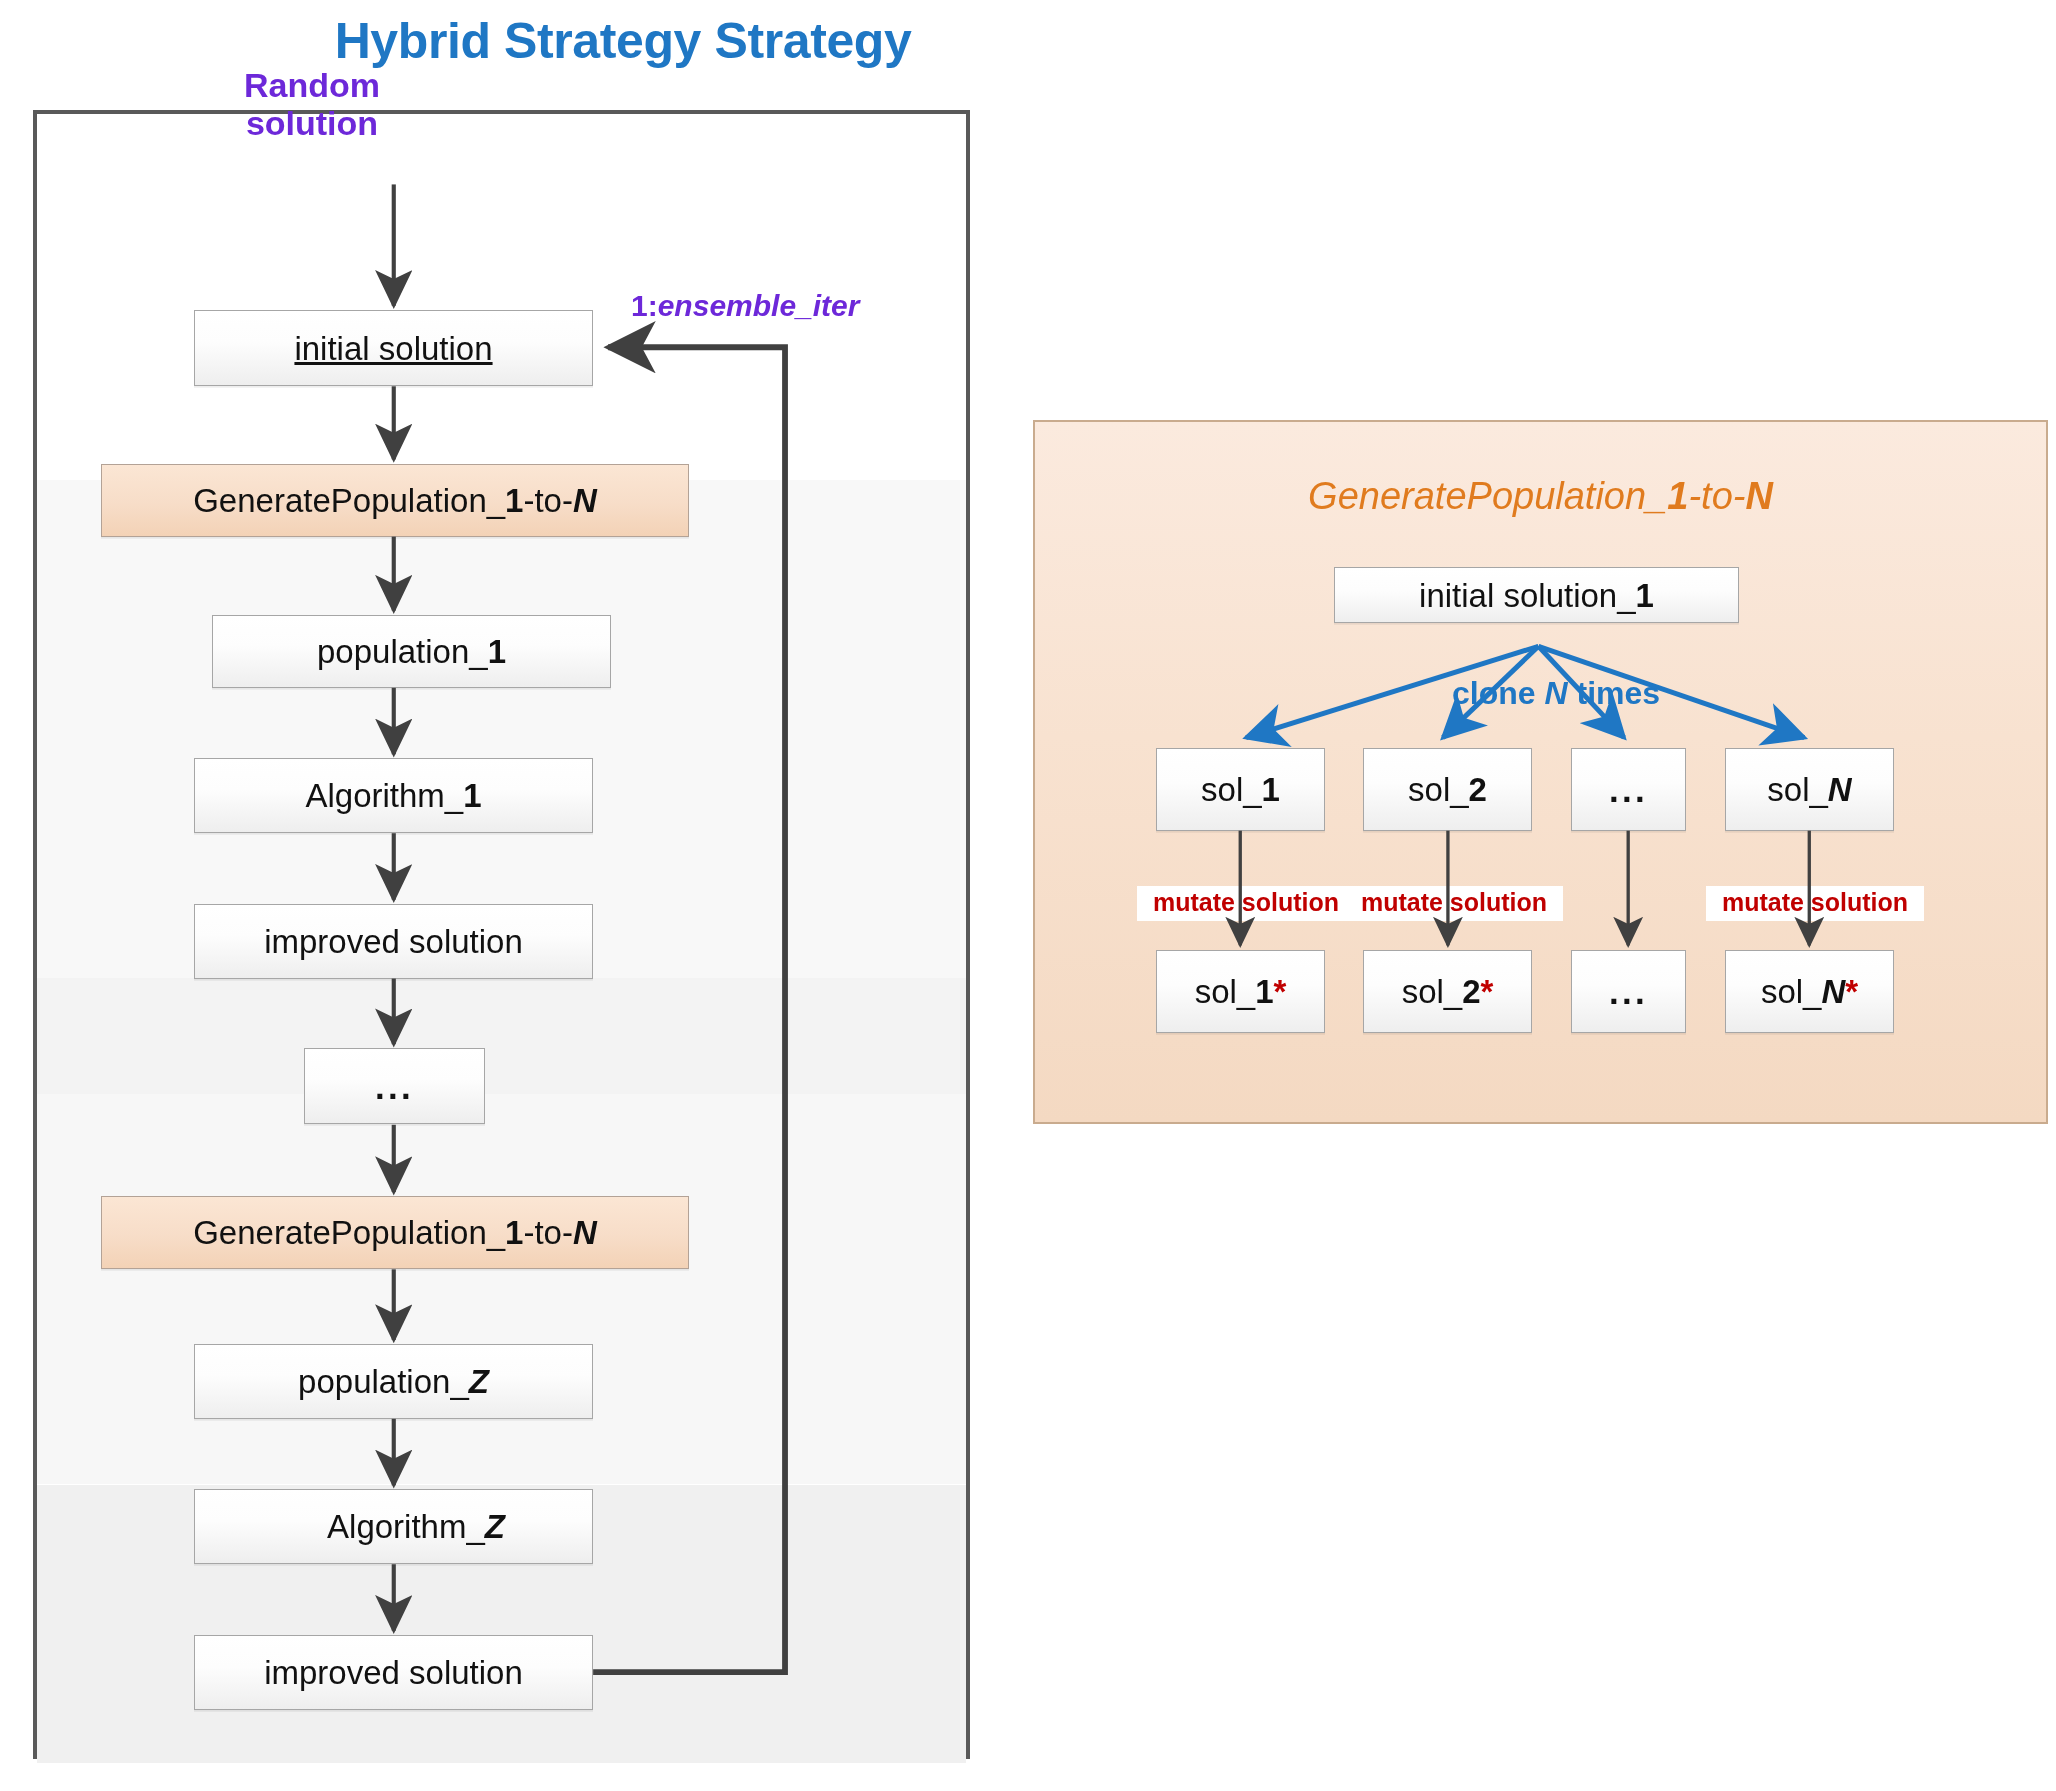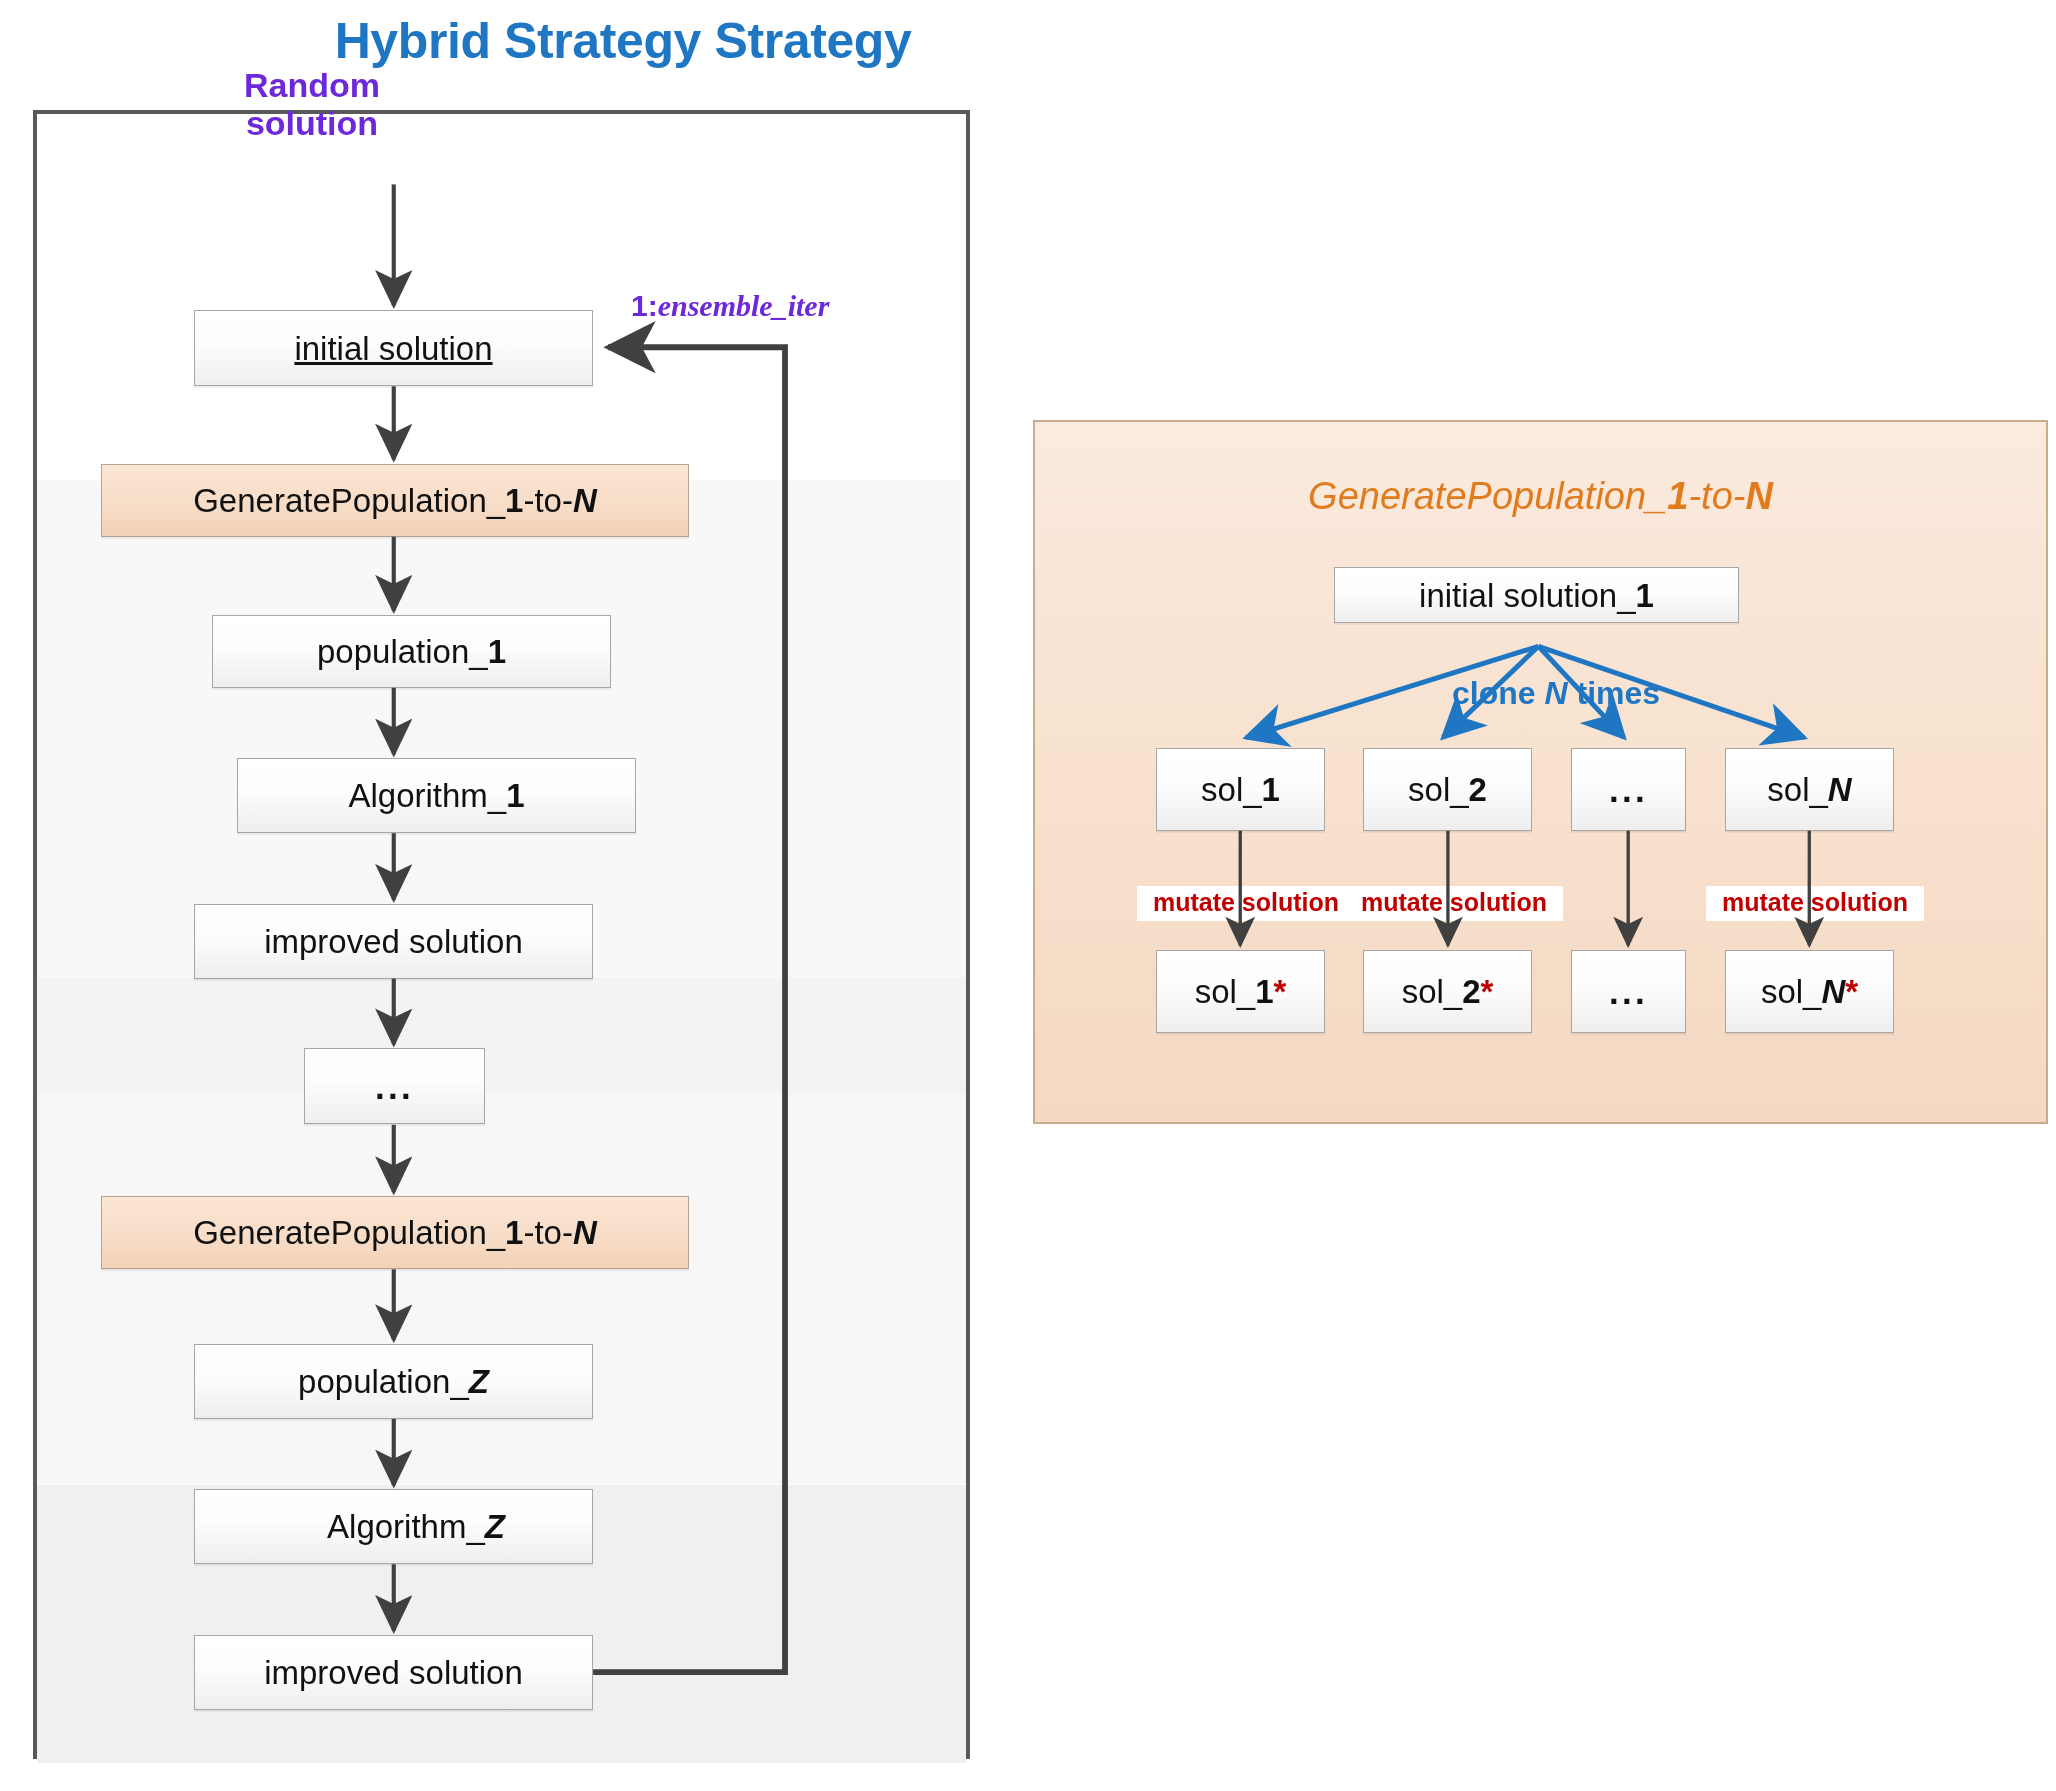--- a/index.html
+++ b/index.html
@@ -42,21 +42,21 @@
   .node .b{font-weight:bold;}
   .node .bi{font-weight:bold;font-style:italic;}
   .dots{letter-spacing:3.3px;font-weight:bold;font-size:35px;}
 
   
   .red-label{
     position:absolute;color:#6d28d9;font-weight:bold;text-align:center;
   }
   #random-solution{left:204px;top:66px;width:216px;font-size:34px;line-height:1.12;}
   #ensemble-iter{left:631px;top:289px;font-size:30px;white-space:nowrap;}
-  #ensemble-iter .it{font-style:italic;font-family:Liberation Serif, serif;}
+  #ensemble-iter .it{font-style:italic;}
 
   
   svg.layer{position:absolute;left:0;top:0;overflow:visible;pointer-events:none;}
   #gp-panel-full{
     position:absolute;left:1033px;top:420px;width:1015px;height:704px;
     border:2.5px solid #c9ab8e;box-sizing:border-box;
     background:linear-gradient(to bottom,#fbeade 0%,#f8e2d0 45%,#f4d9c2 100%);
   }
   #gp-title{
     position:absolute;left:1033px;top:475px;width:1015px;text-align:center;
@@ -100,21 +100,21 @@
 </div>
 
 <div class="node op" style="left:101px;top:464px;width:588px;height:73px;">
   <span><span>GeneratePopulation_</span><span class="b">1</span><span>-to-</span><span class="bi">N</span></span>
 </div>
 
 <div class="node" style="left:212px;top:615px;width:399px;height:73px;">
   <span><span>population_</span><span class="b">1</span></span>
 </div>
 
-<div class="node" style="left:194px;top:758px;width:399px;height:75px;margin-left:43px;">
+<div class="node" style="left:194px;top:758px;width:399px;height:75px;">
   <span><span>Algorithm_</span><span class="b">1</span></span>
 </div>
 
 <div class="node" style="left:194px;top:904px;width:399px;height:75px;">
   <span>improved solution</span>
 </div>
 
 <div class="node" style="left:304px;top:1048px;width:181px;height:76px;">
   <span class="dots">...</span>
 </div>

